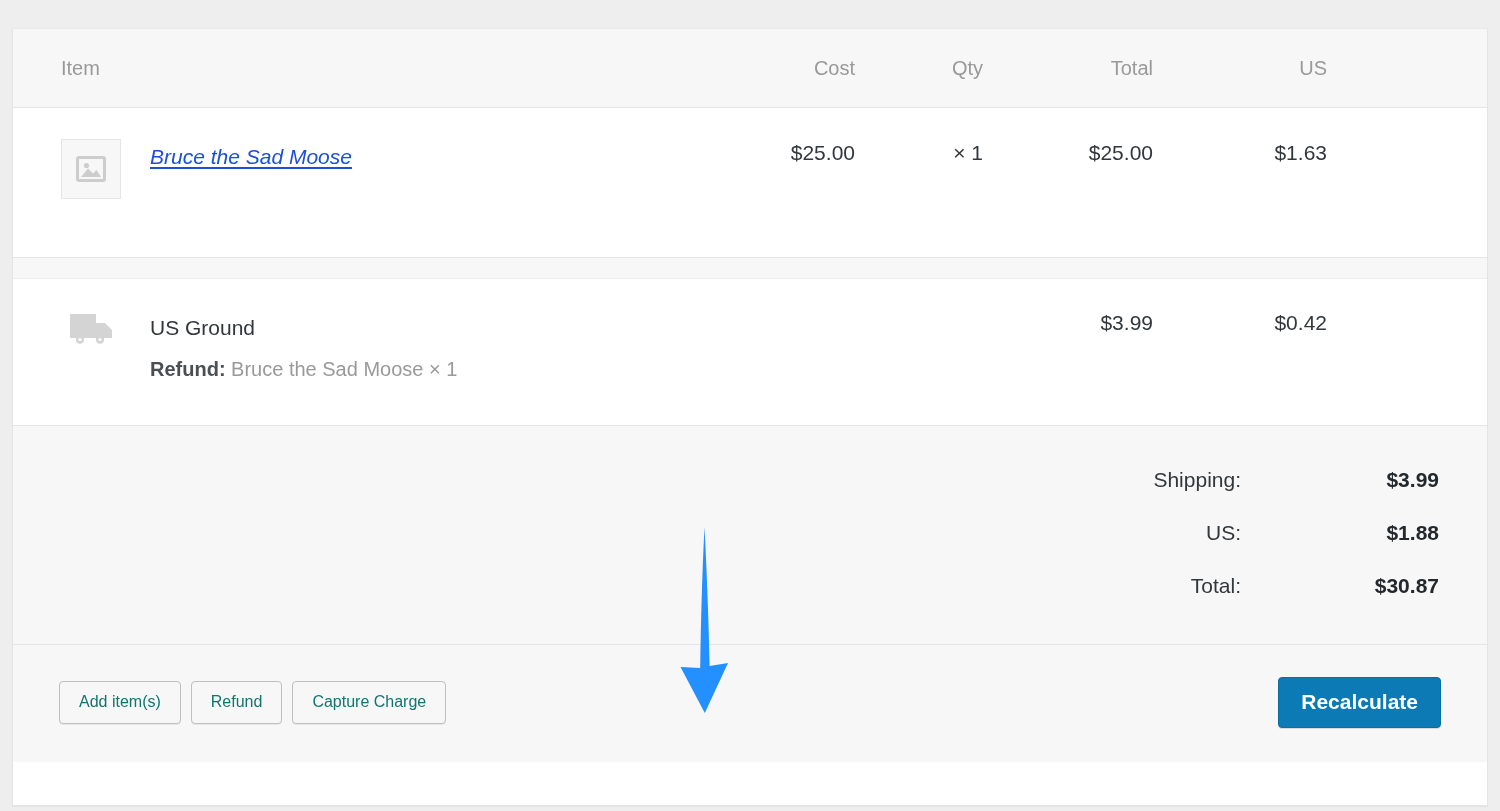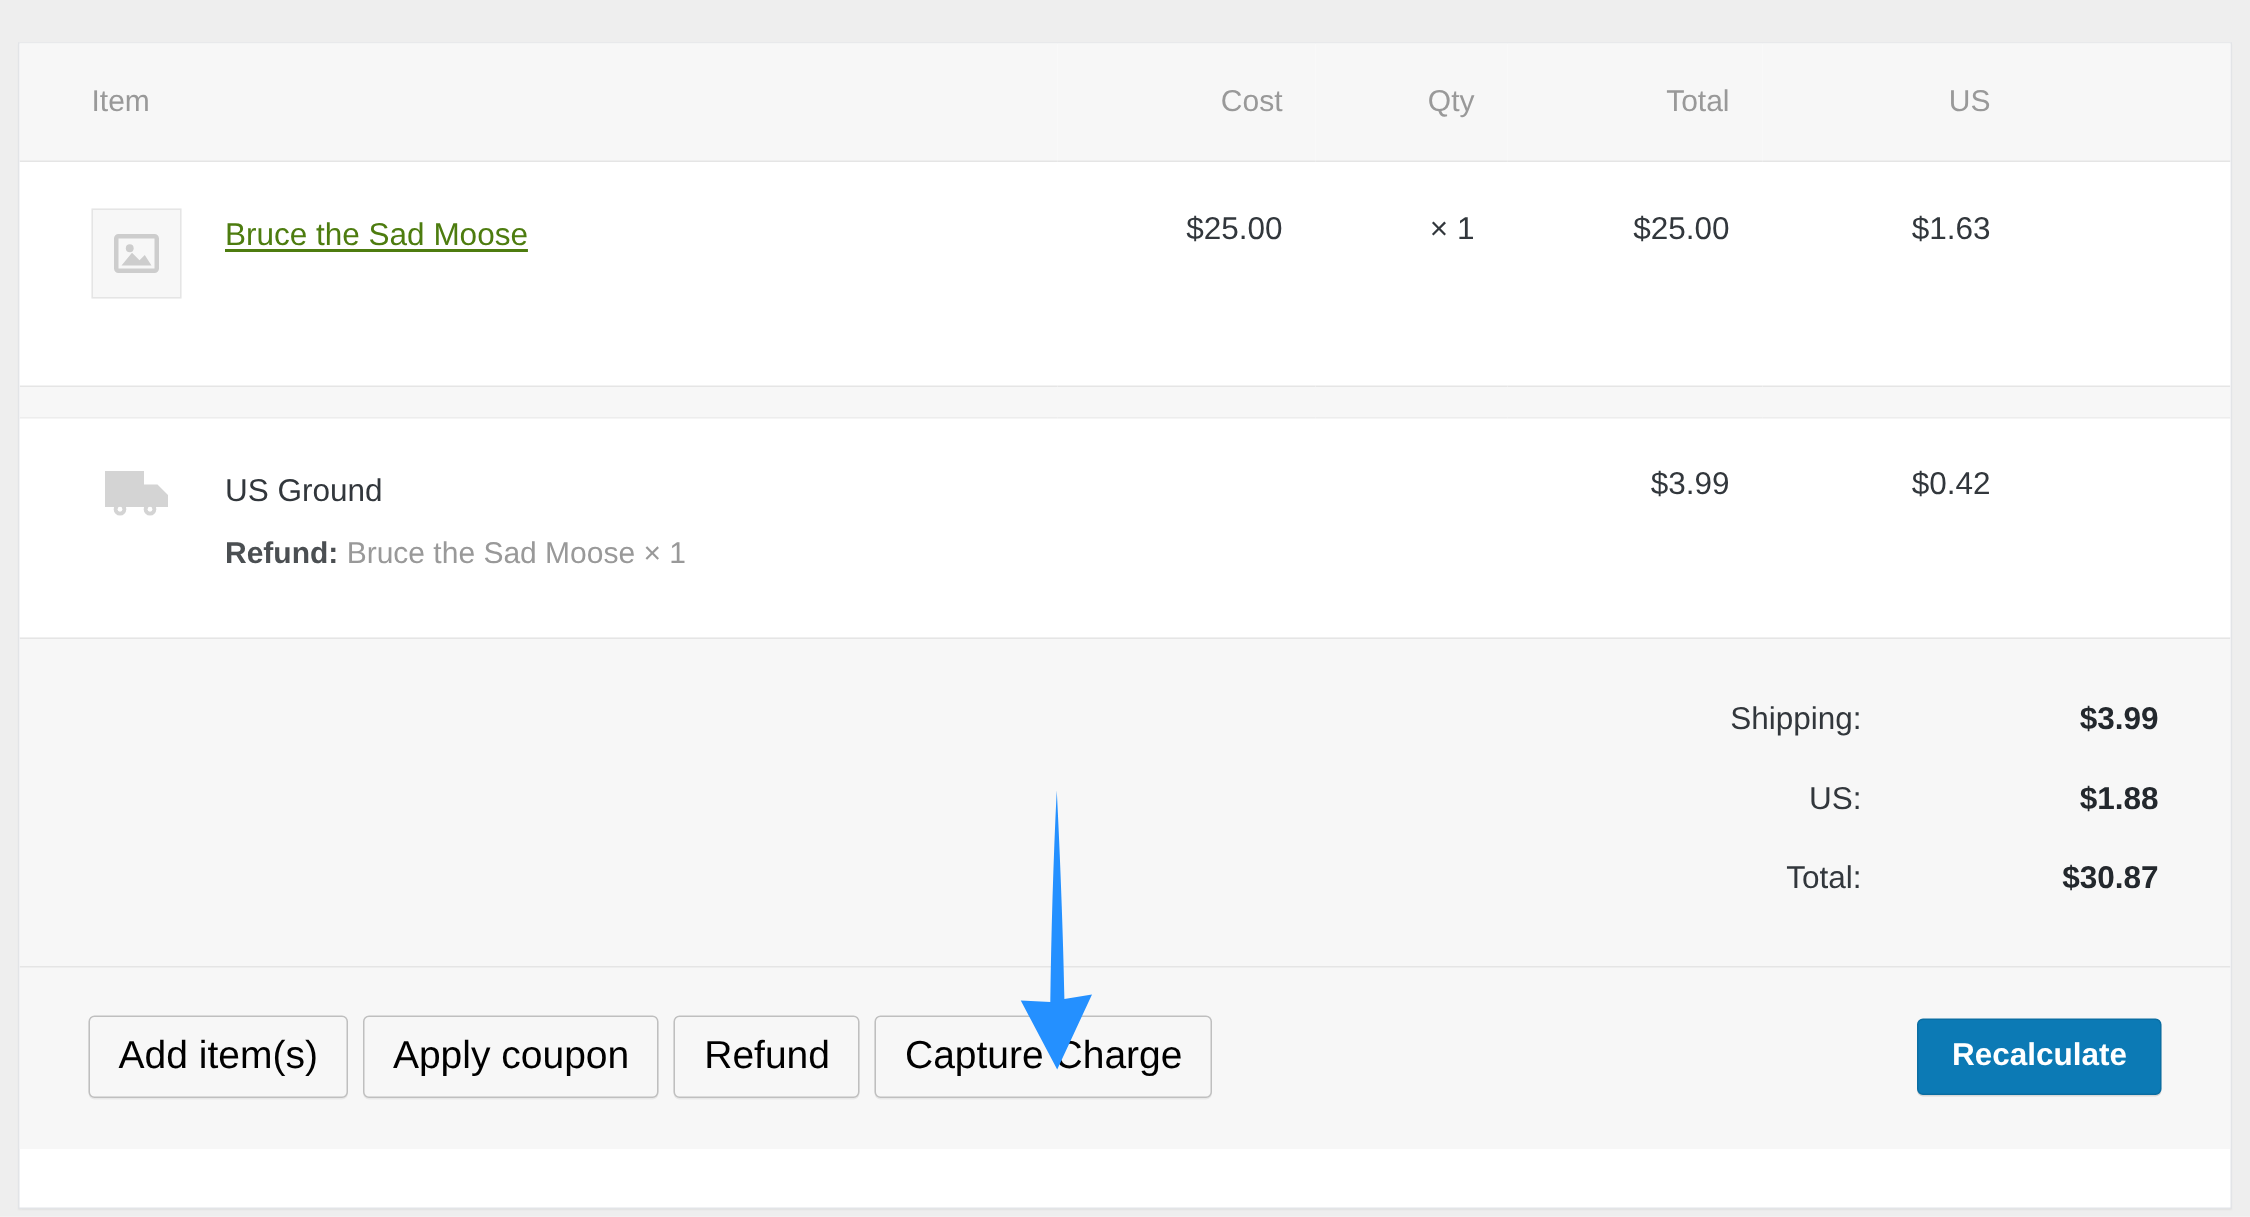--- a/index.html
+++ b/index.html
@@ -119,24 +119,25 @@
     align-items: flex-start;
     justify-content: center;
     margin-right: 29px;
     margin-top: 0px;
   }
   .truck-wrap svg { display: block; }
 
   .name-block { padding-top: 4px; }
 
   a.item-link {
-    color: #4d7c0f;
+    color: #1d4ed8;
     font-size: 21px;
     text-decoration: underline;
     text-underline-offset: 3px;
+    font-style: italic;
   }
 
   .ship-title {
     font-size: 21px;
     color: #32373c;
     line-height: 1;
     padding-top: 2px;
   }
 
   .ship-meta {
@@ -182,22 +183,22 @@
     border-top: 1px solid #e5e5e5;
     padding: 32px 46px 34px 46px;
     display: flex;
     align-items: center;
     justify-content: space-between;
   }
   .btn-group { display: flex; gap: 10px; }
 
   .btn-sec {
     font-family: "Liberation Sans", sans-serif;
-    font-size: 26px;
-    color: #000000;
+    font-size: 16px;
+    color: #0f766e;
     background: #f7f7f7;
     border: 1px solid #bfbfbf;
     border-radius: 4px;
     padding: 11px 19px 13px 19px;
     line-height: 1.1;
     cursor: pointer;
     box-shadow: 0 1px 0 rgba(0,0,0,0.06);
   }
 
   .btn-primary {
@@ -310,21 +311,20 @@
             <td class="t-label">Total:</td>
             <td class="t-value">$30.87</td>
           </tr>
         </tbody>
       </table>
     </div>
 
     <div class="footer">
       <div class="btn-group">
         <button class="btn-sec" type="button">Add item(s)</button>
-        <button class="btn-sec" type="button">Apply coupon</button>
         <button class="btn-sec" type="button">Refund</button>
         <button class="btn-sec" type="button">Capture Charge</button>
       </div>
       <button class="btn-primary" type="button">Recalculate</button>
     </div>
 
   </div>
 
   <svg class="arrow" viewBox="0 0 90 200">
     <path d="M44.5 7

